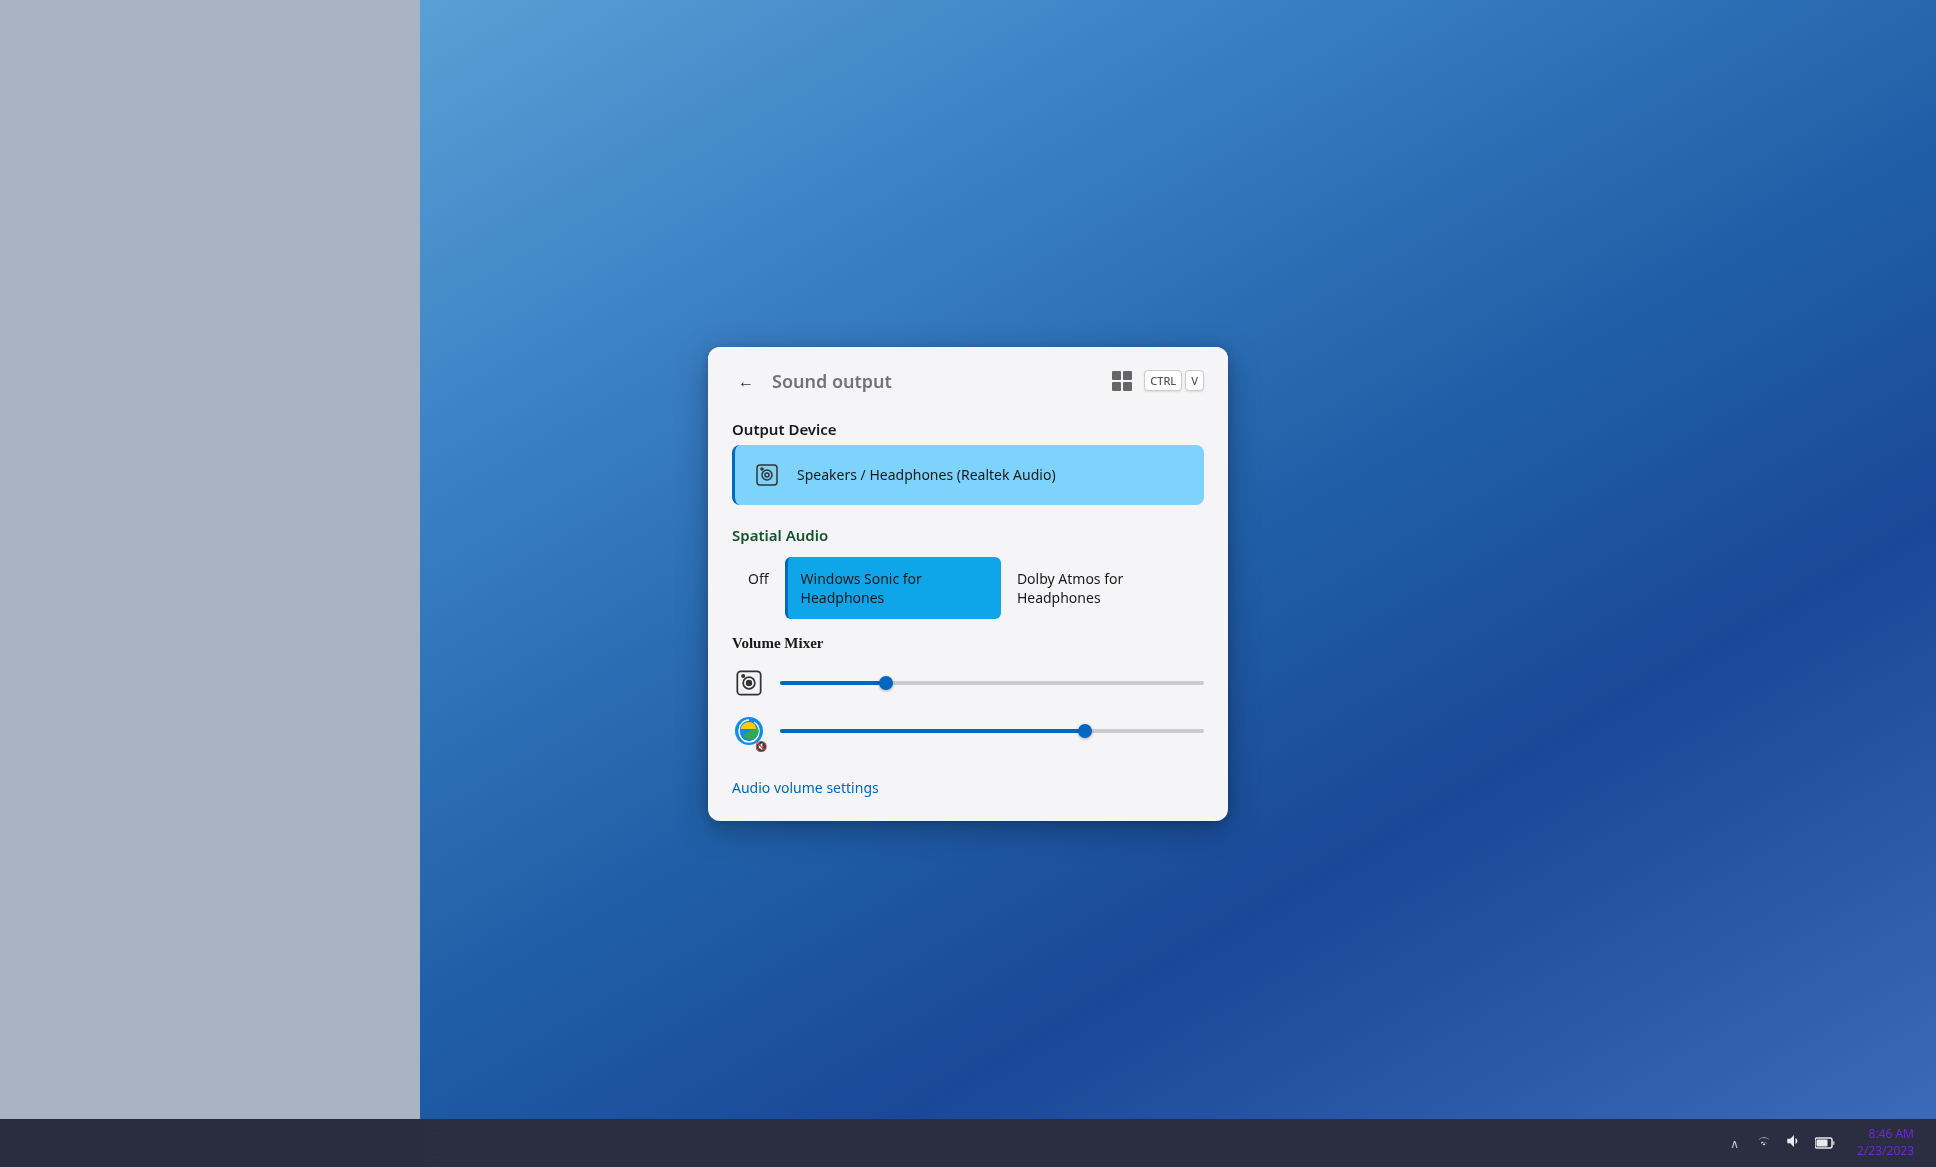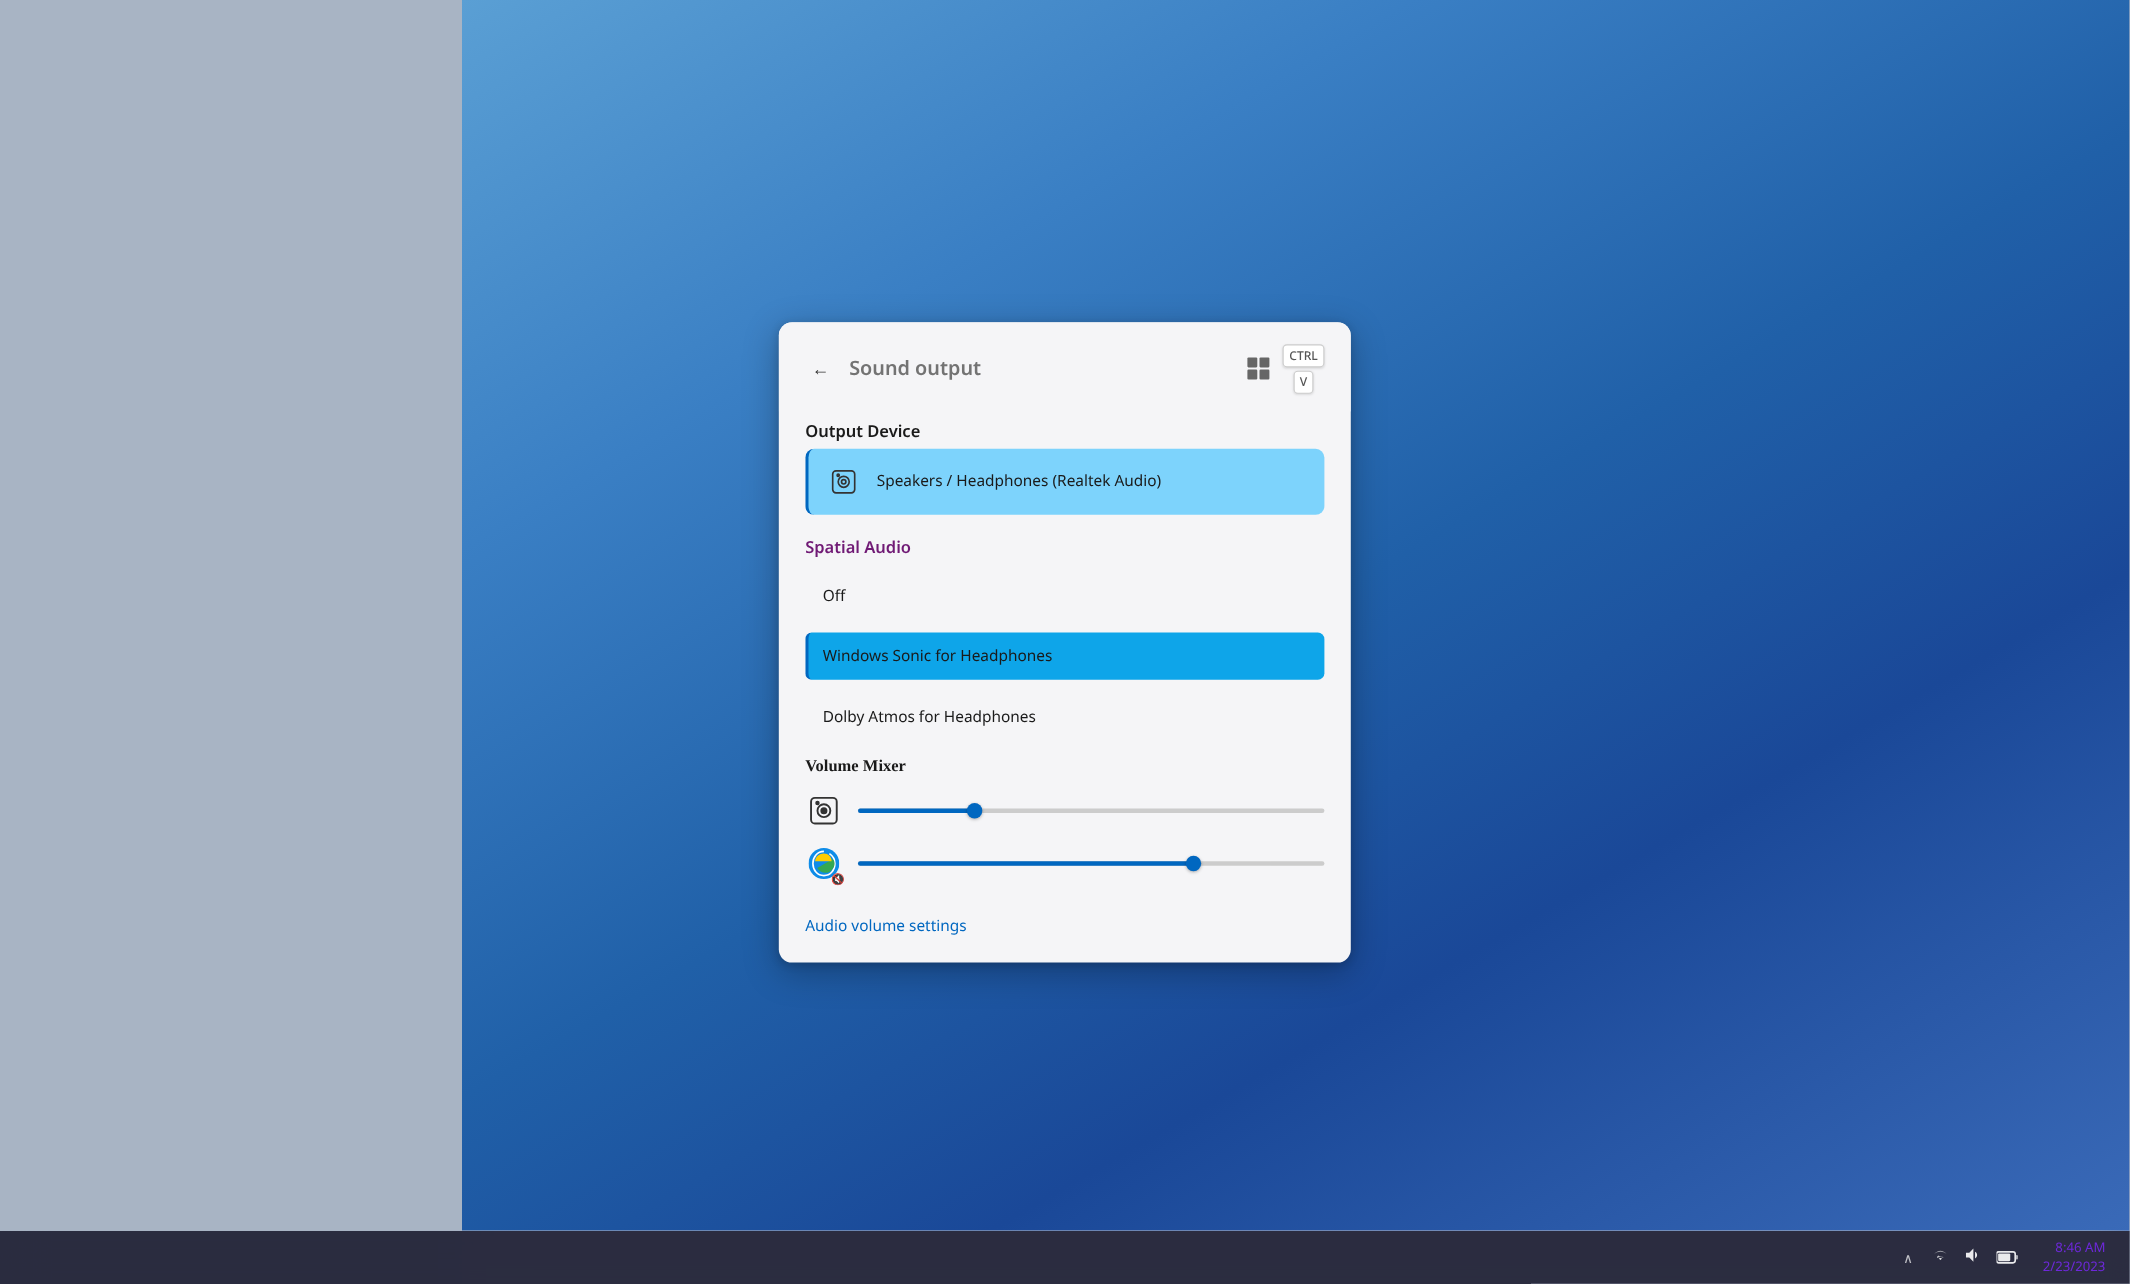--- a/index.html
+++ b/index.html
@@ -130,21 +130,20 @@
       font-size: 18px;
       font-weight: 600;
       color: #737373;
       flex: 1;
     }
 
     .keyboard-shortcut {
       display: flex;
       align-items: center;
       gap: 3px;
-      flex-direction: column;
     }
 
     .key-badge {
       background: white;
       border: 1px solid #ccc;
       border-radius: 4px;
       padding: 2px 5px;
       font-size: 11px;
       font-weight: 500;
       color: #555;
@@ -206,28 +205,28 @@
     }
 
     
     .spatial-section {
       padding: 12px 24px 0 24px;
     }
 
     .spatial-label {
       font-size: 15px;
       font-weight: 600;
-      color: #701a75;
+      color: #14532d;
       margin-bottom: 12px;
     }
 
     .spatial-options {
       display: flex;
-      flex-direction: column;
-      gap: 12px;
+      flex-direction: row;
+      gap: 0;
     }
 
     .spatial-option {
       padding: 12px 16px;
       font-size: 14px;
       color: #1a1a1a;
       cursor: pointer;
       border-radius: 6px;
     }
 

